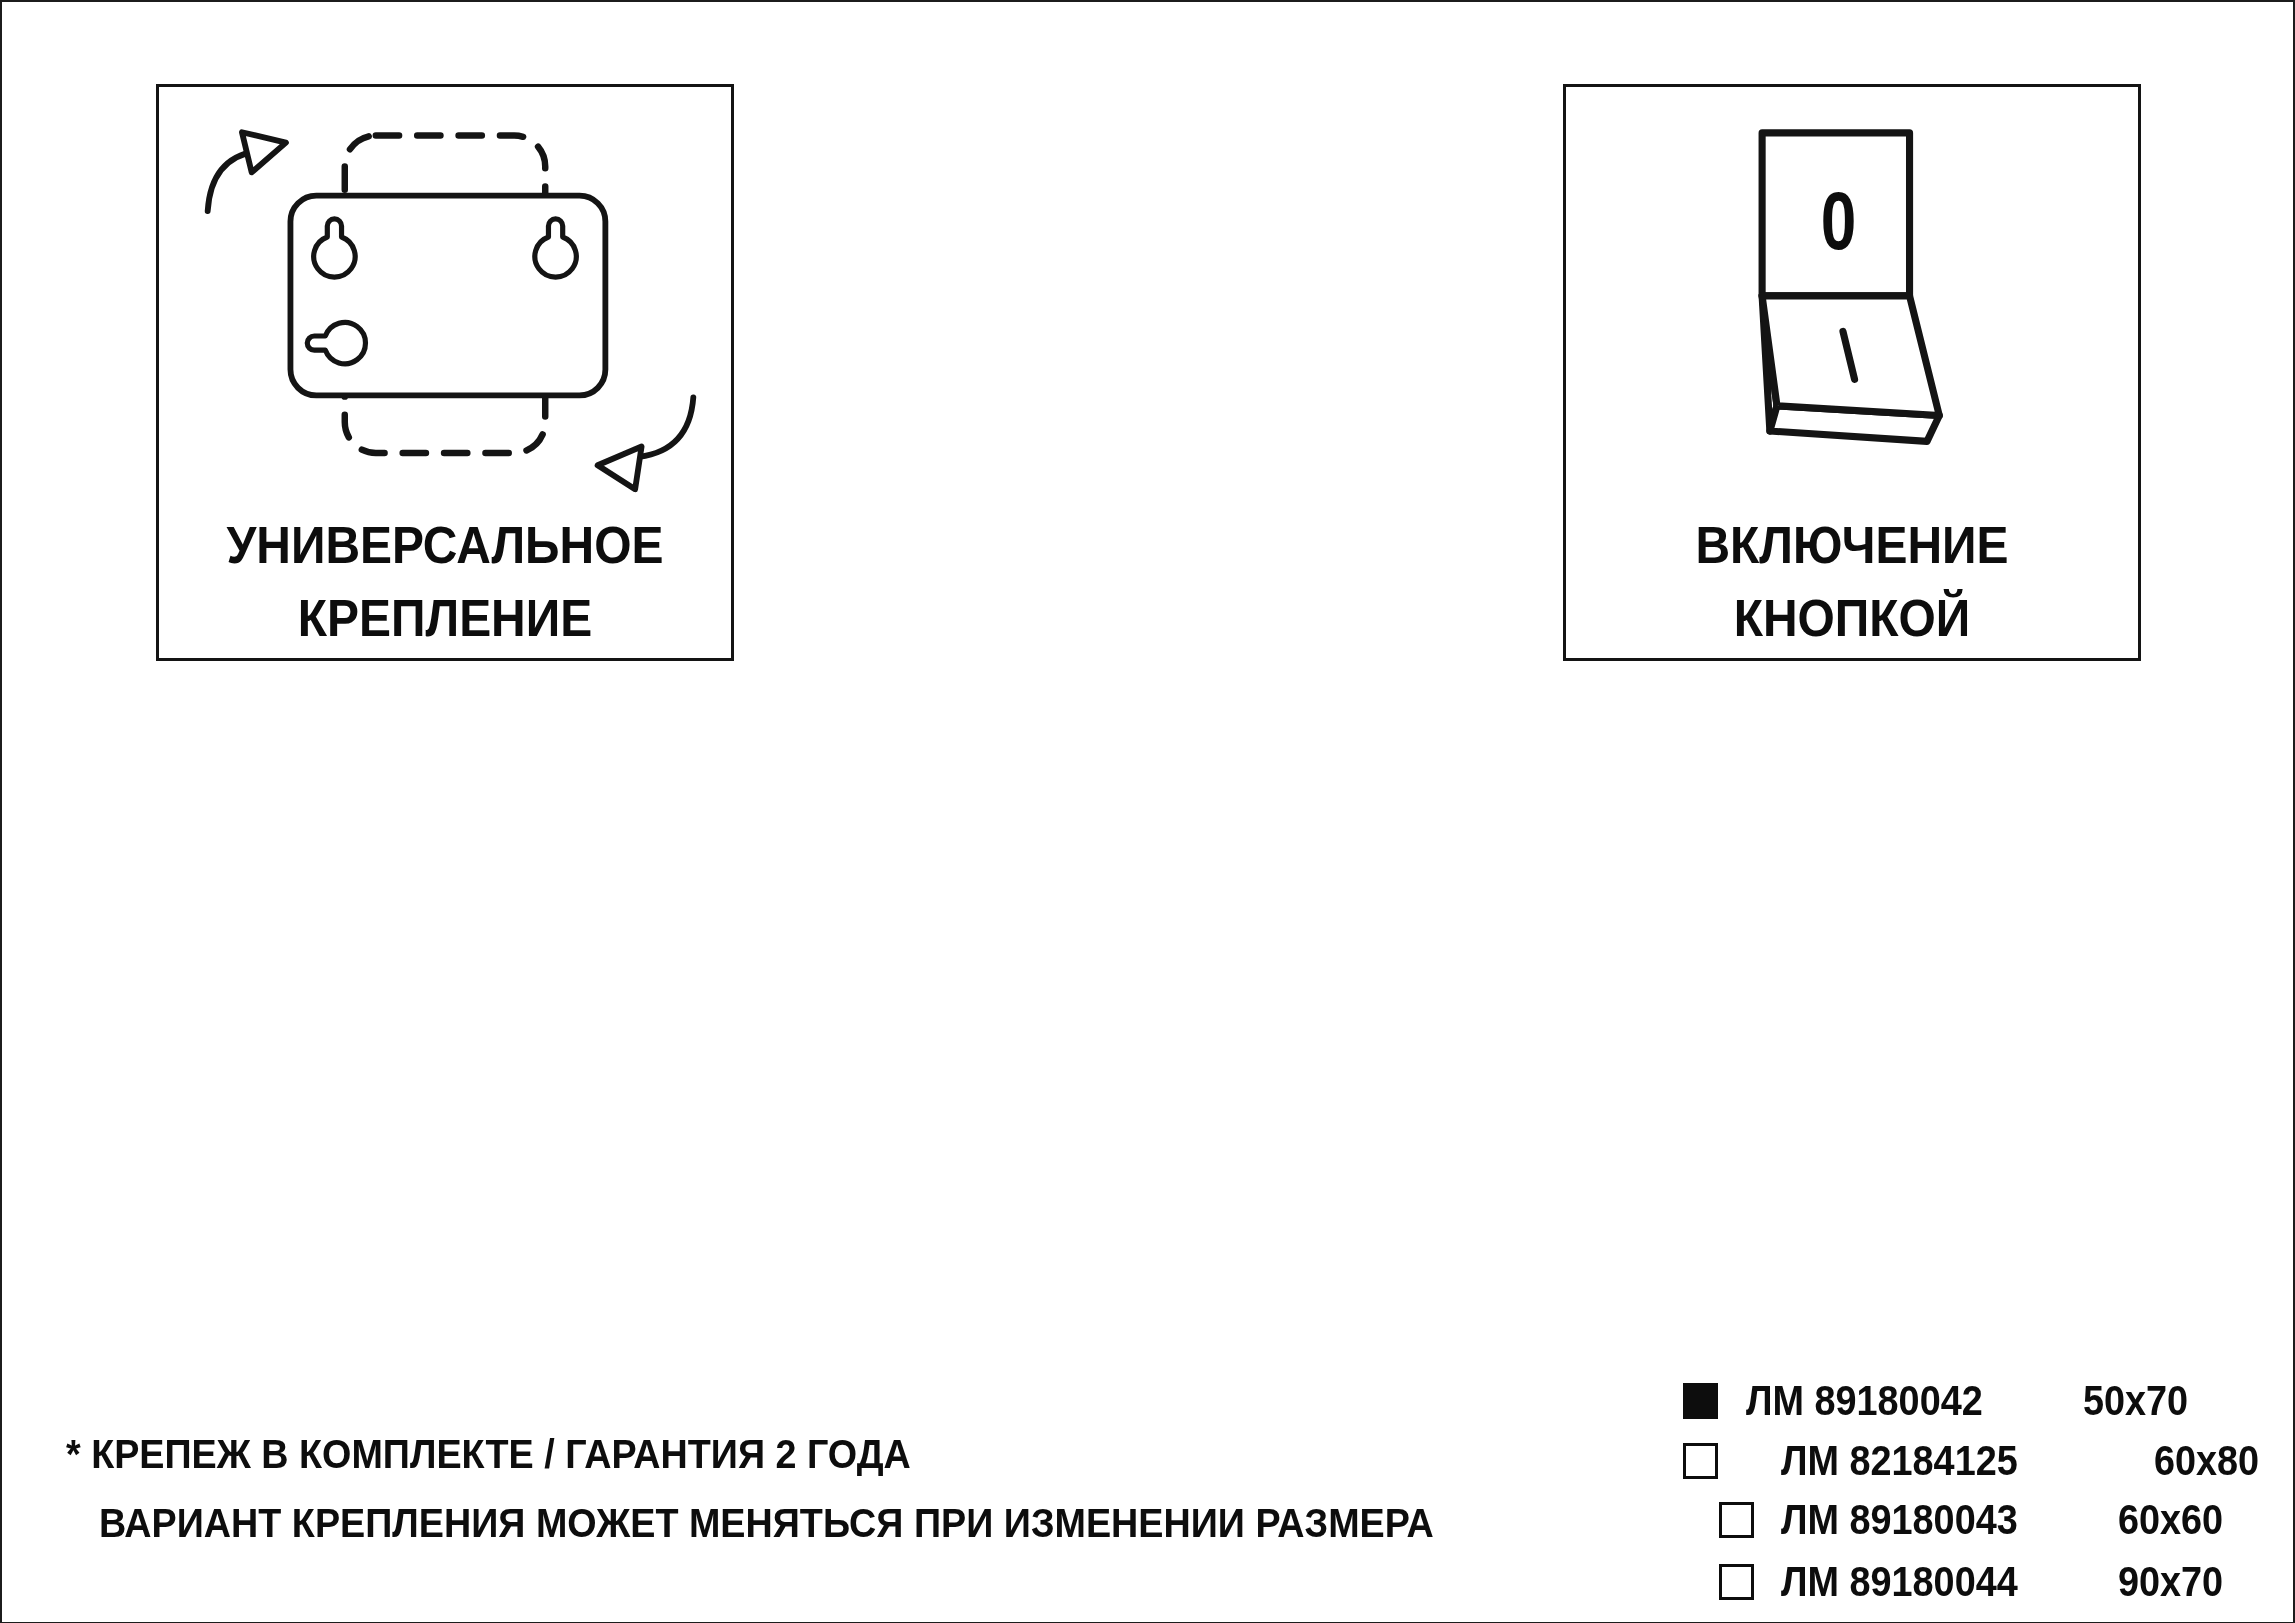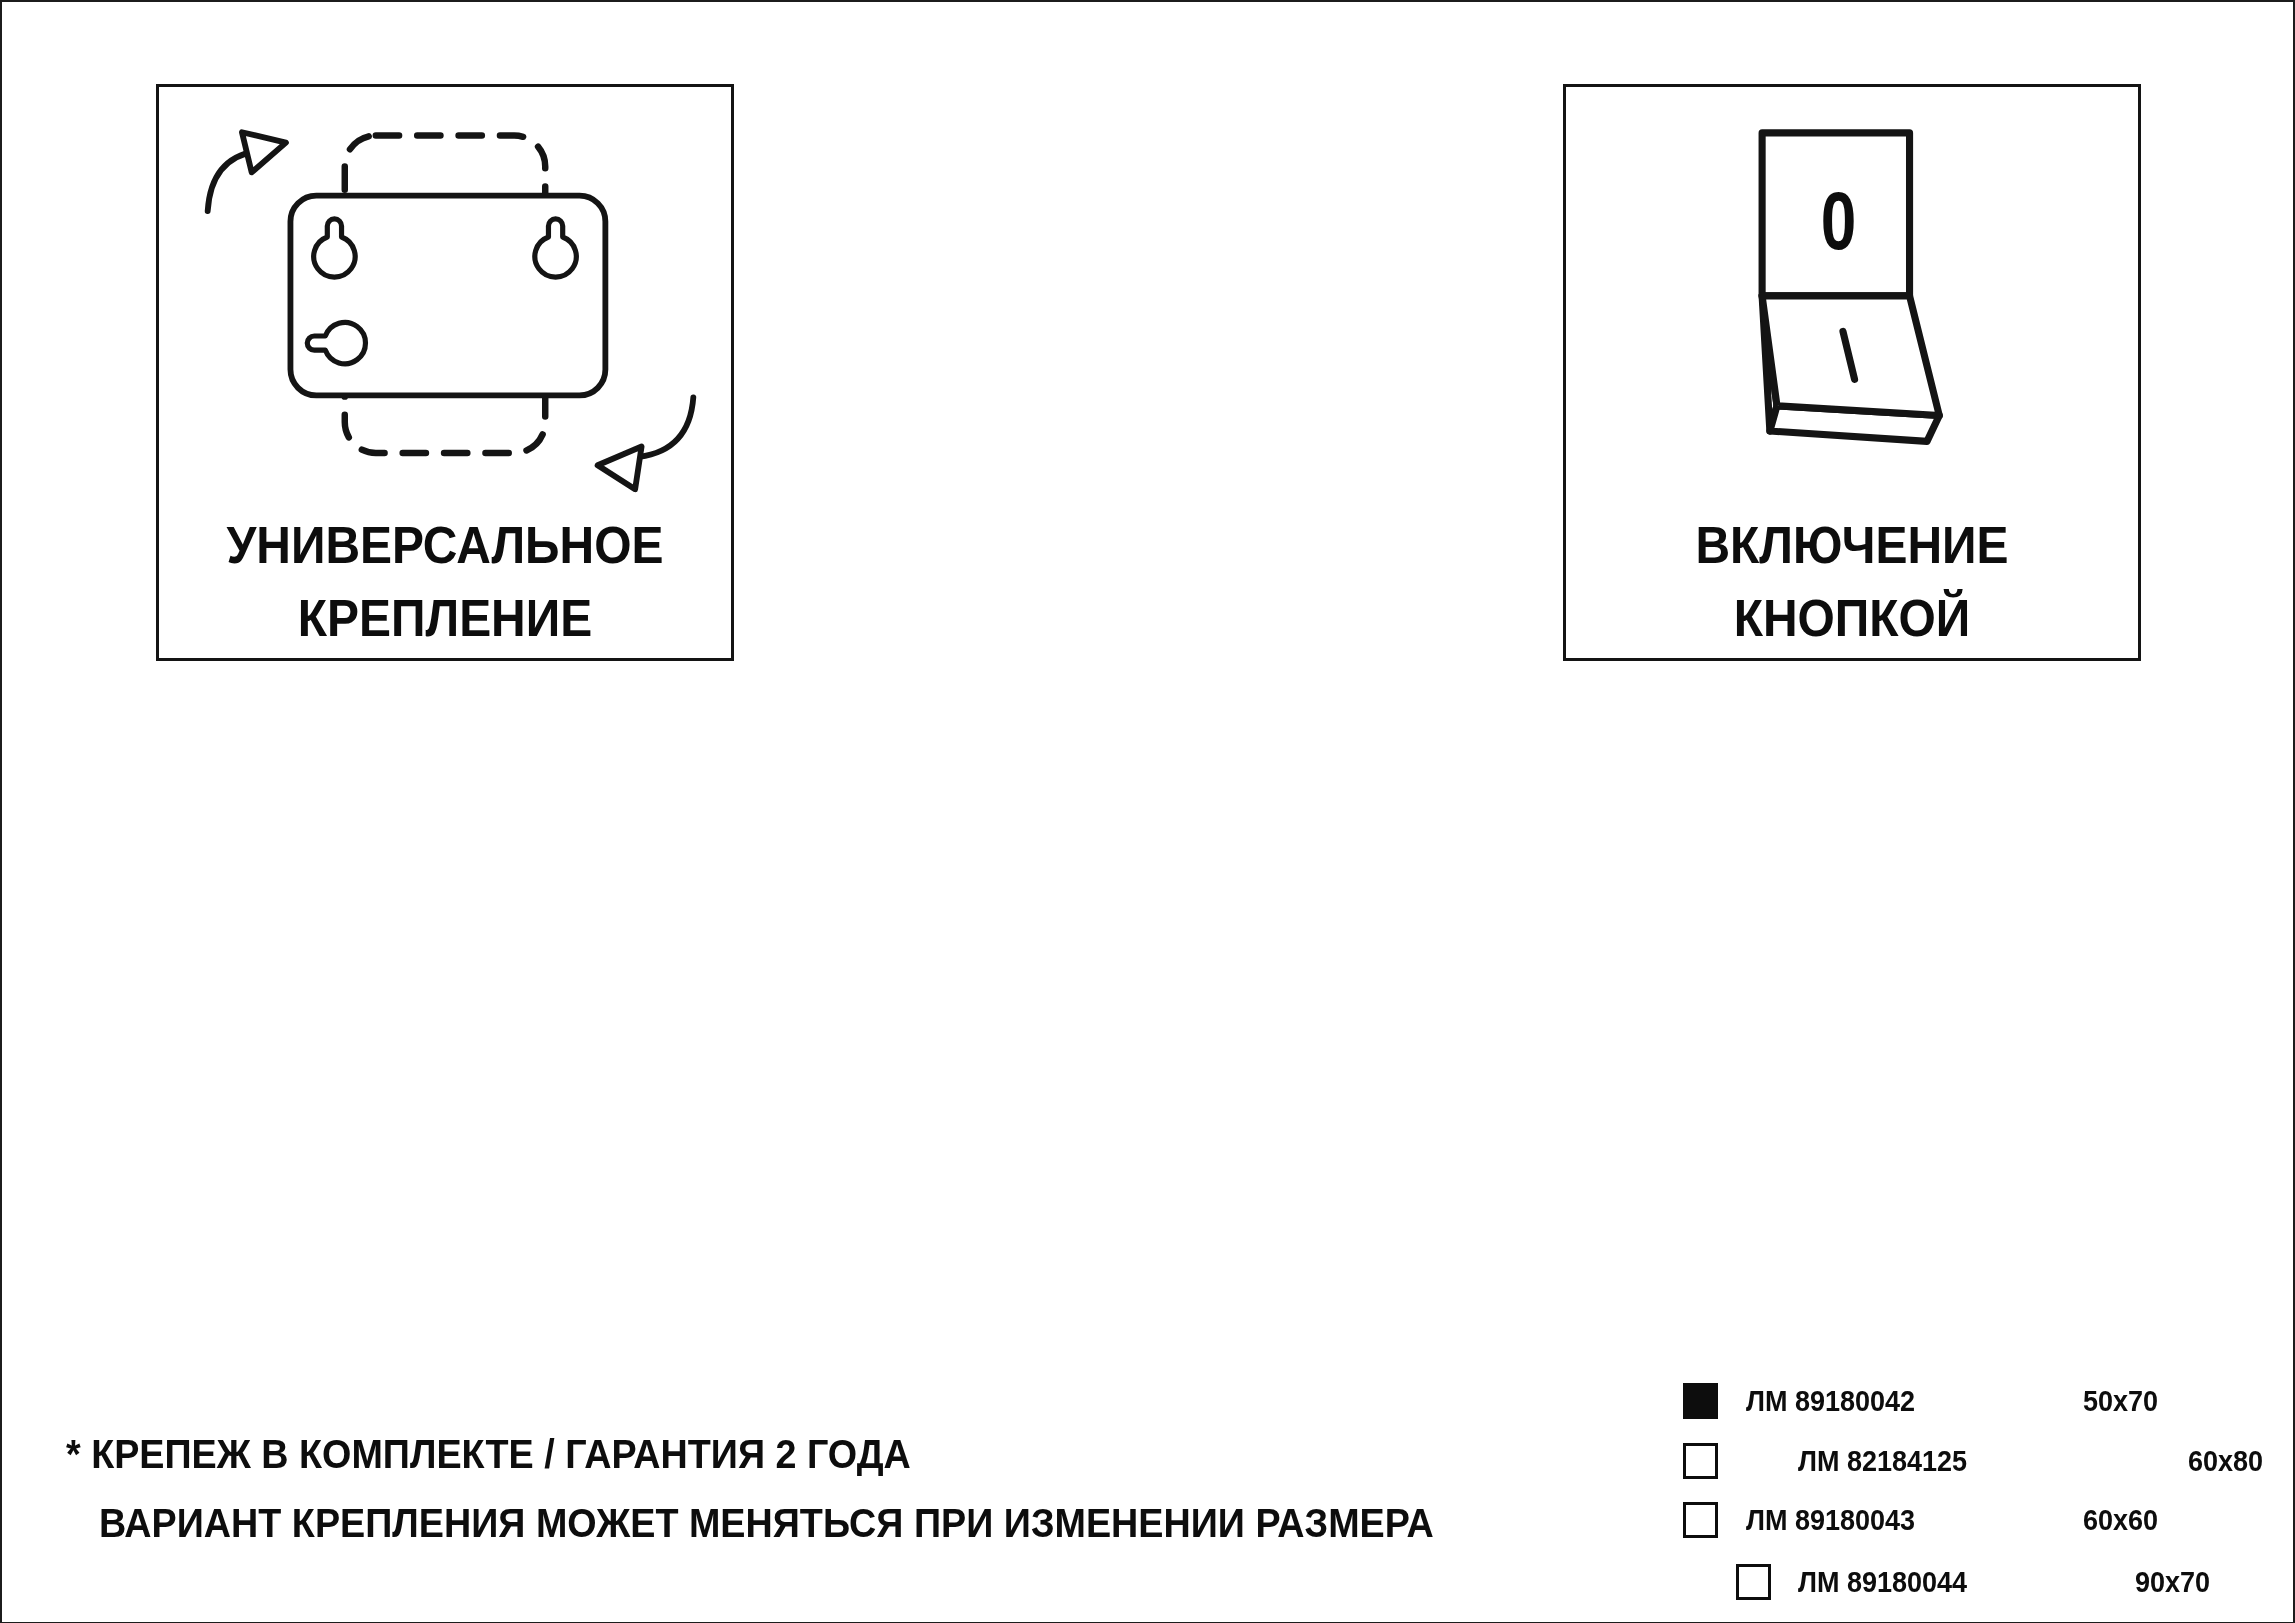--- a/index.html
+++ b/index.html
@@ -41,25 +41,25 @@
     position:absolute;
     font-weight:bold;font-size:41px;line-height:46px;
     transform:scaleX(0.92);transform-origin:left center;
     white-space:nowrap;
   }
   .footnote-line.l1{left:64px;top:1429px;}
   .footnote-line.l2{left:97px;top:1498px;}
   .product-row{
     position:absolute;left:1681px;height:60px;width:588px;
     display:flex;align-items:center;
-    font-weight:bold;font-size:30px;
+    font-weight:bold;font-size:42px;
   }
   .product-row.r0{top:1369px;}
   .product-row.r1{top:1429px;justify-content:space-between;}
-  .product-row.r2{top:1488px;}
+  .product-row.r2{top:1488px;justify-content:center;}
   .product-row.r3{top:1550px;justify-content:center;}
   .checkbox{
     width:29px;height:30px;
     border:3.3px solid #0d0d0d;
     background:#fff;
     flex:0 0 auto;
   }
   .checkbox.filled{background:#0d0d0d;}
   .product-code{
     width:337px;margin-left:27.5px;

